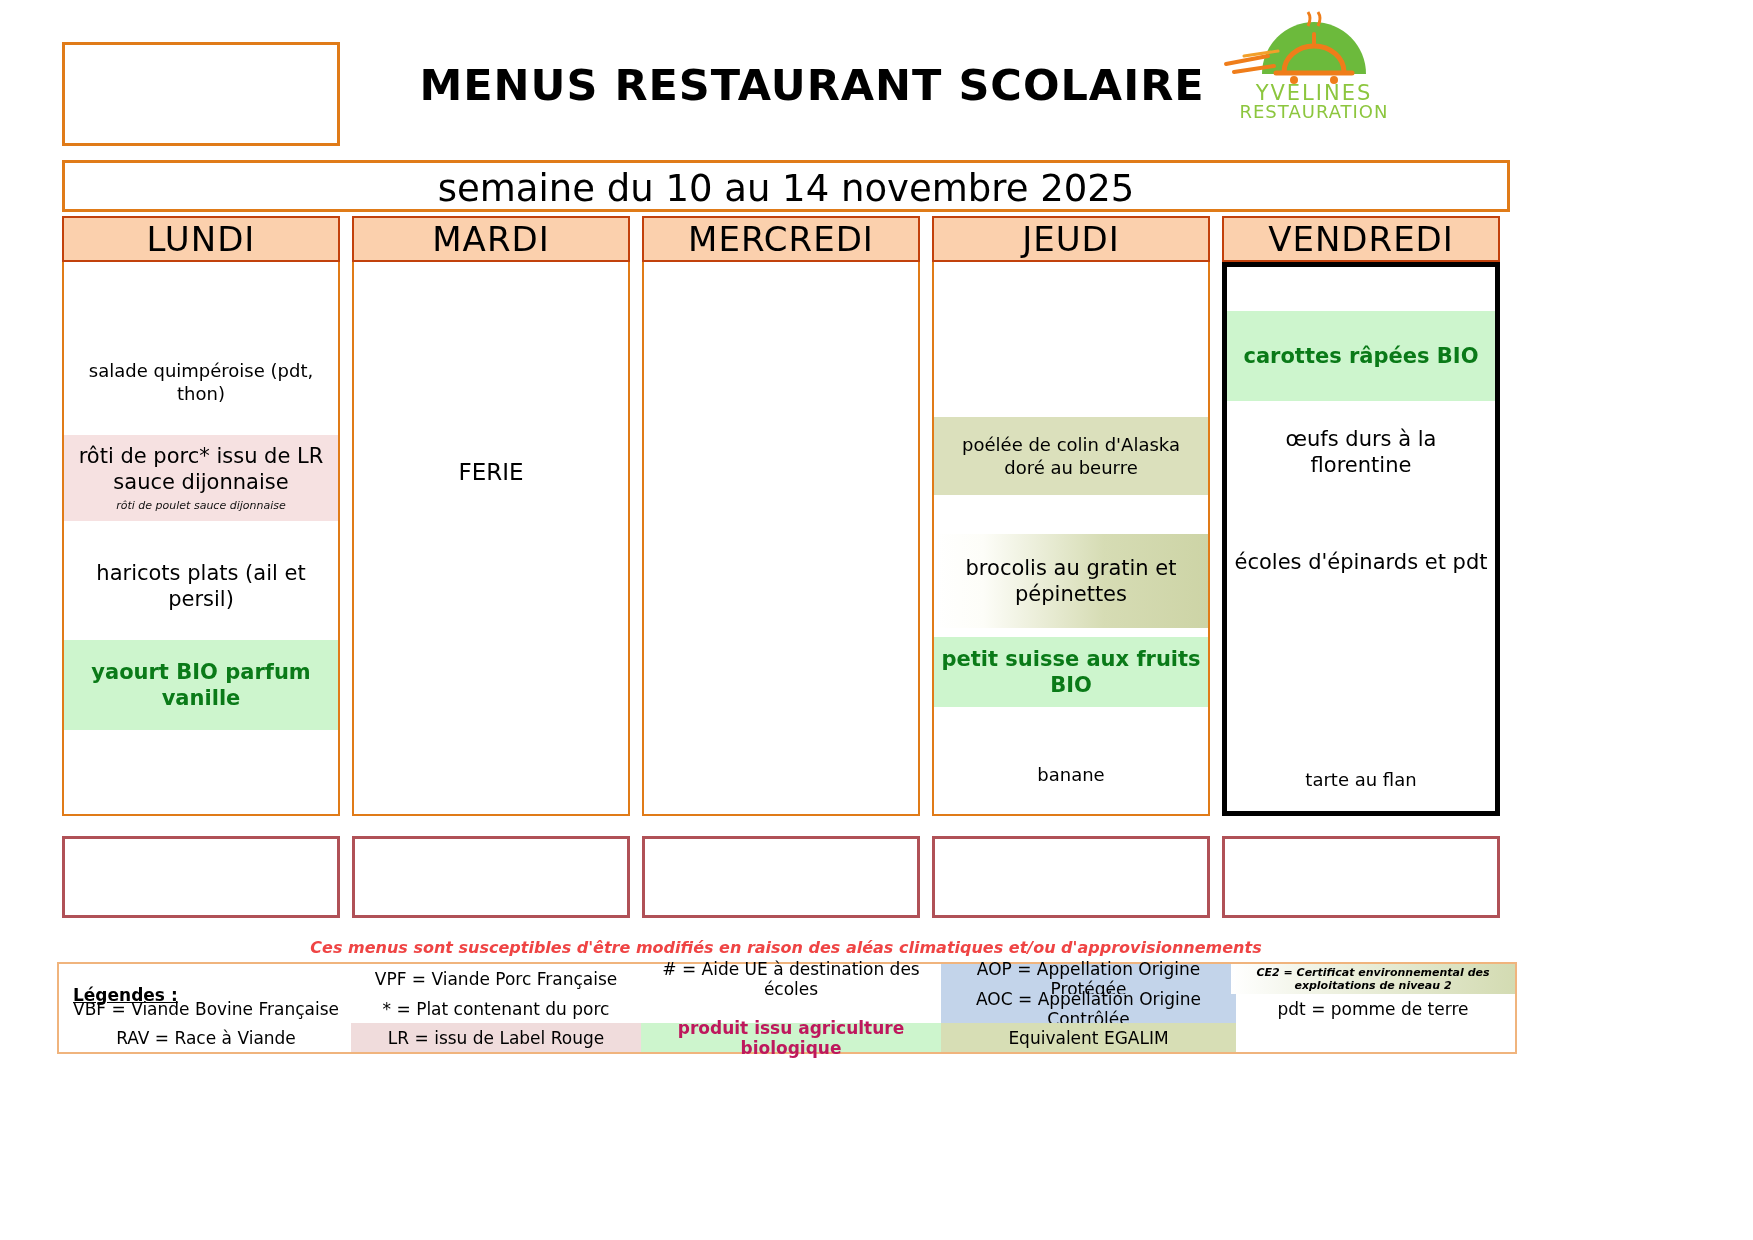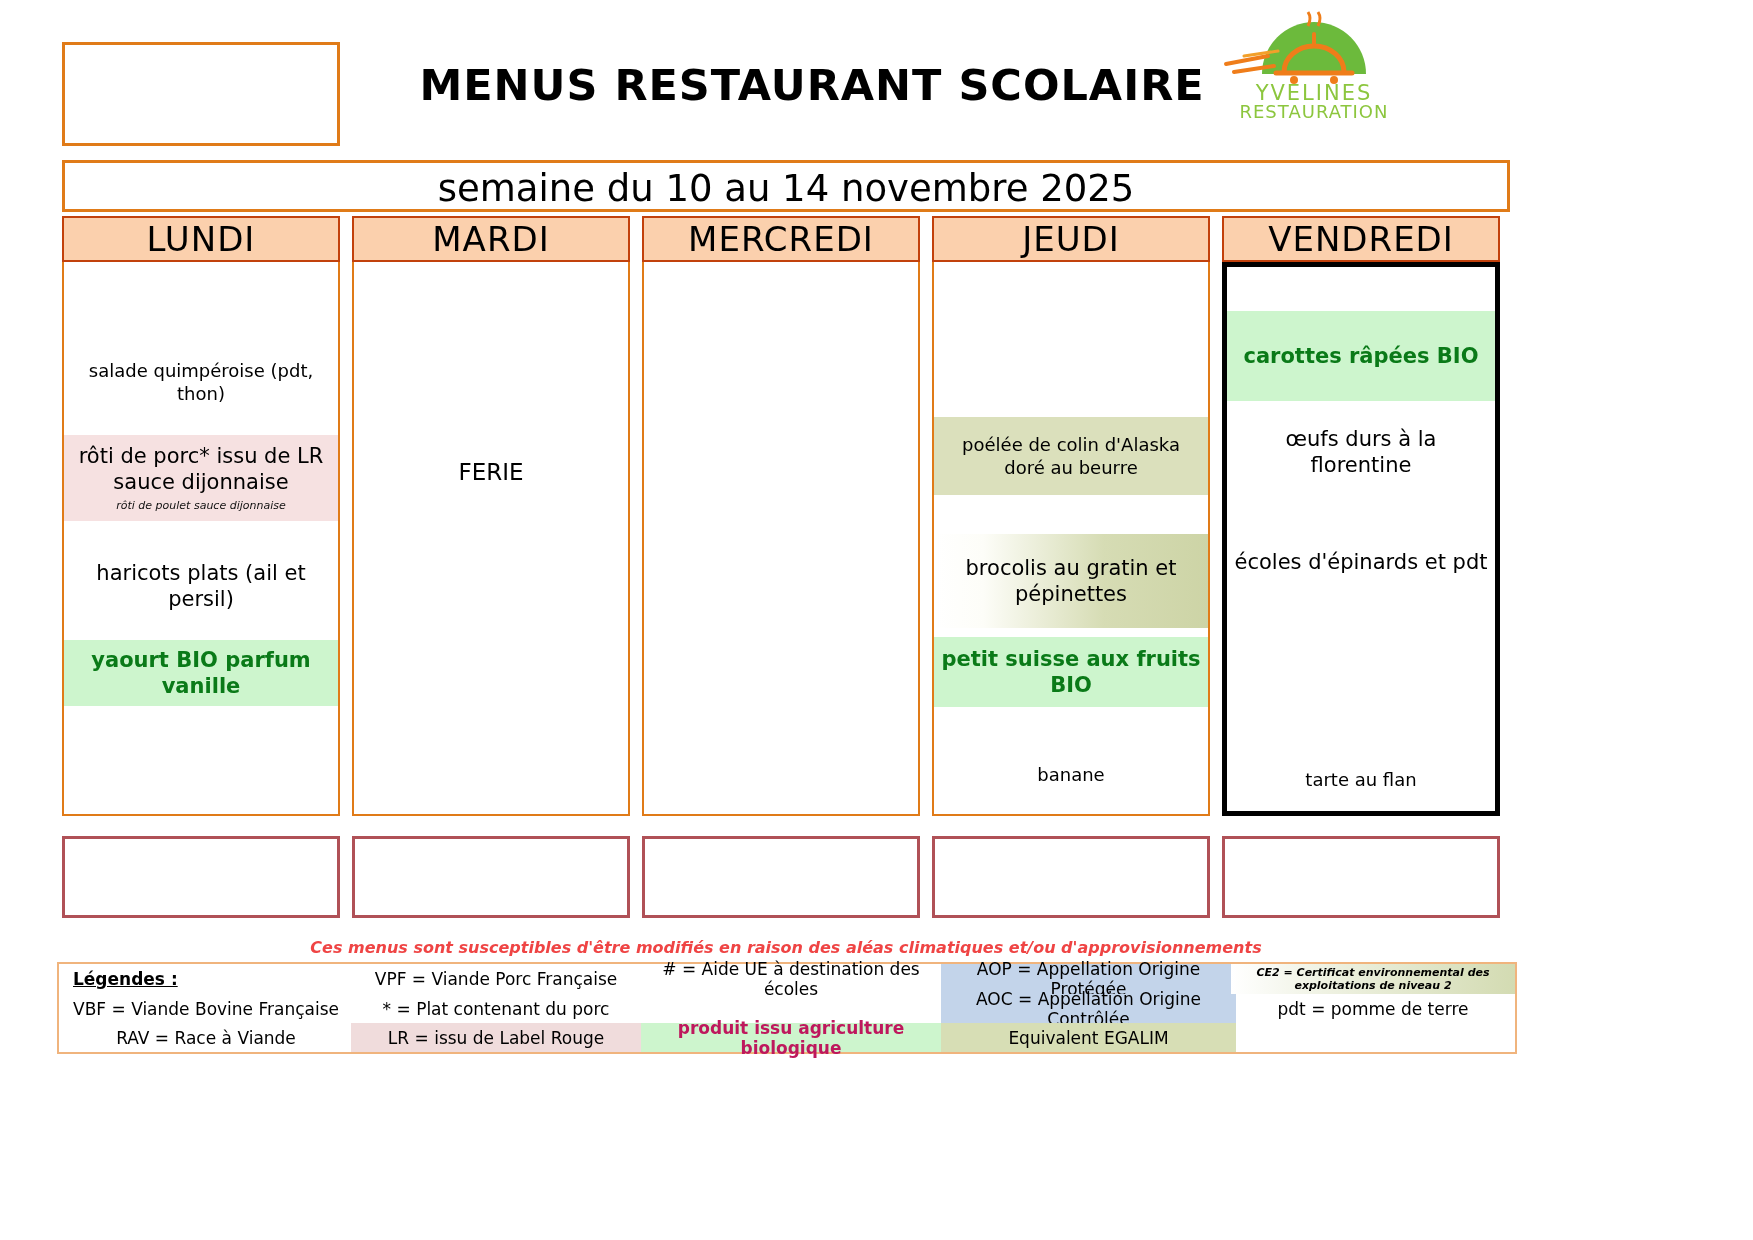--- a/index.html
+++ b/index.html
@@ -216,20 +216,21 @@
   .lg-col.k1 { left: 292px;  width: 290px; }
   .lg-col.k2 { left: 582px;  width: 300px; }
   .lg-col.k3 { left: 882px;  width: 295px; }
   .lg-col.k4 { left: 1172px; width: 284px; }
 
   .lg-title {
     font-weight: bold;
     text-decoration: underline;
     justify-content: flex-start;
     padding-left: 12px;
+    margin-top: 16px;
   }
   .bg-lr   { background: #f0dcdc; }
   .bg-bio  { background: #cdf5cd; color: #be185d; font-weight: bold; }
   .bg-aop  { background: #c3d4ea; }
   .bg-egal { background: #d7deb5; }
   .bg-ce2  {
     background: linear-gradient(to right, #ffffff 0%, #eef1e1 35%, #d3dbb2 100%);
     font-size: 11px;
     line-height: 13px;
     flex-direction: column;
@@ -280,21 +281,21 @@
           <div class="dish small" style="top: 84px; height: 72px;">
             <div>salade quimpéroise (pdt, thon)</div>
           </div>
           <div class="dish lr" style="top: 173px; height: 86px;">
             <div>rôti de porc* issu de LR sauce dijonnaise</div>
             <div class="sub">rôti de poulet sauce dijonnaise</div>
           </div>
           <div class="dish" style="top: 286px; height: 76px;">
             <div>haricots plats (ail et persil)</div>
           </div>
-          <div class="dish bio" style="top: 378px; height: 66px;">
+          <div class="dish bio" style="top: 378px; height: 90px;">
             <div>yaourt BIO parfum vanille</div>
           </div>
         </div>
       </div>
       <div class="daycol c1">
         <div class="day-head">MARDI</div>
         <div class="day-body">
           <div class="dish ferie" style="top: 190px; height: 40px;">
             <div>FERIE</div>
           </div>

